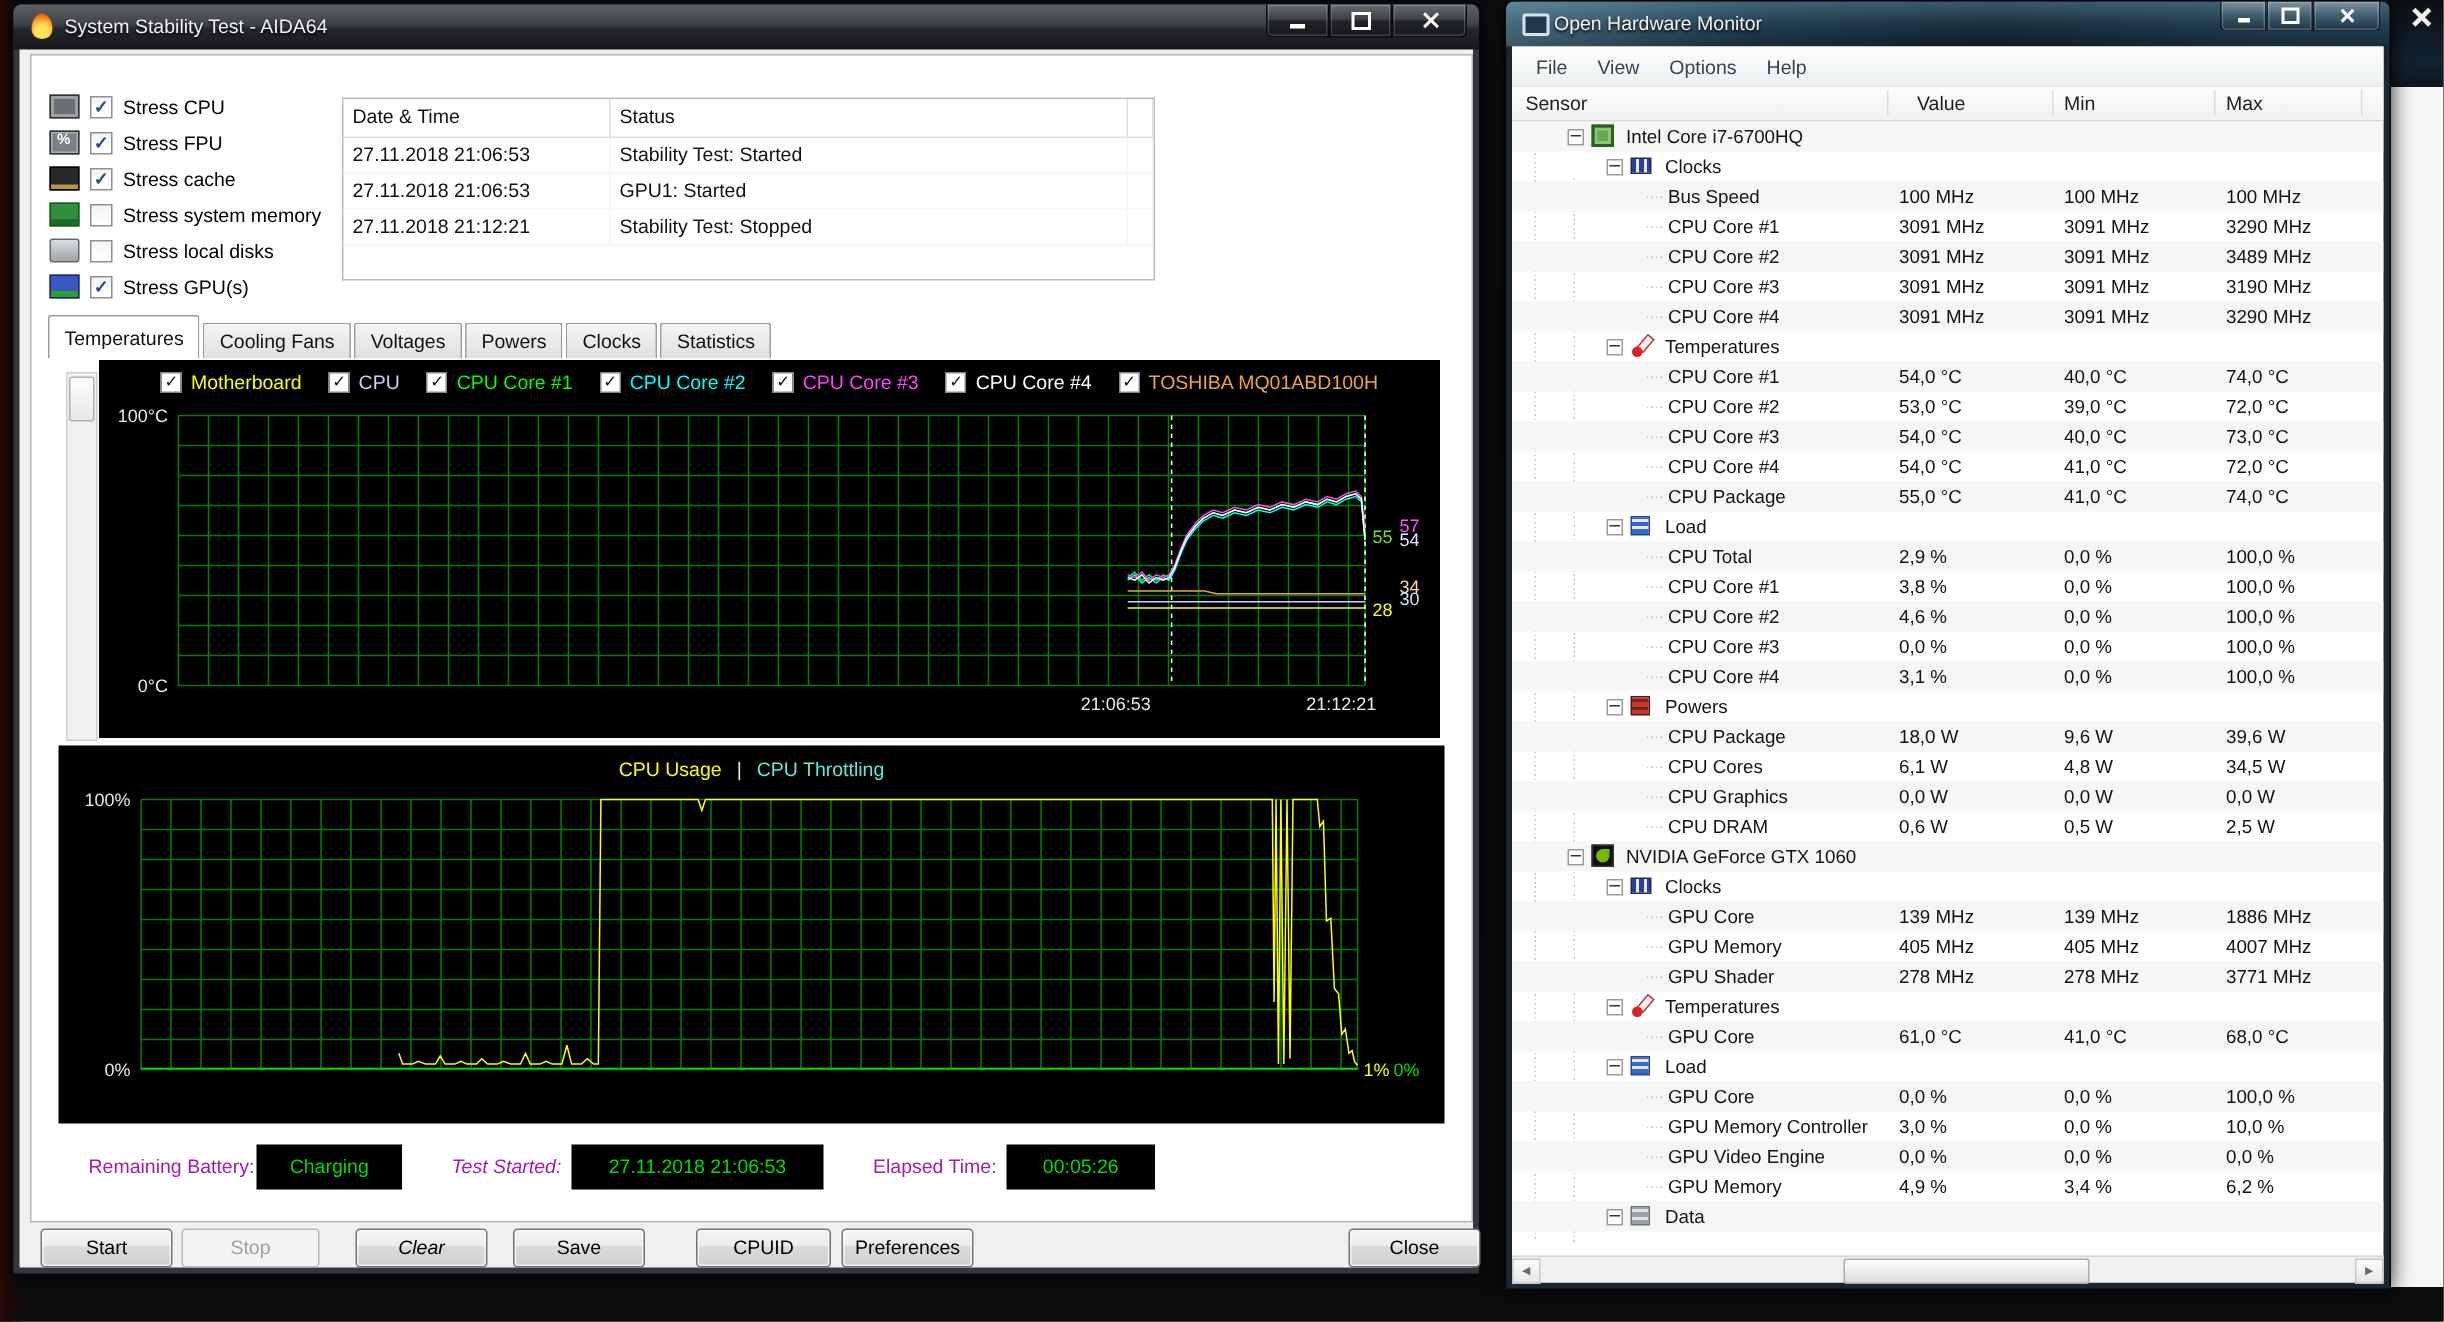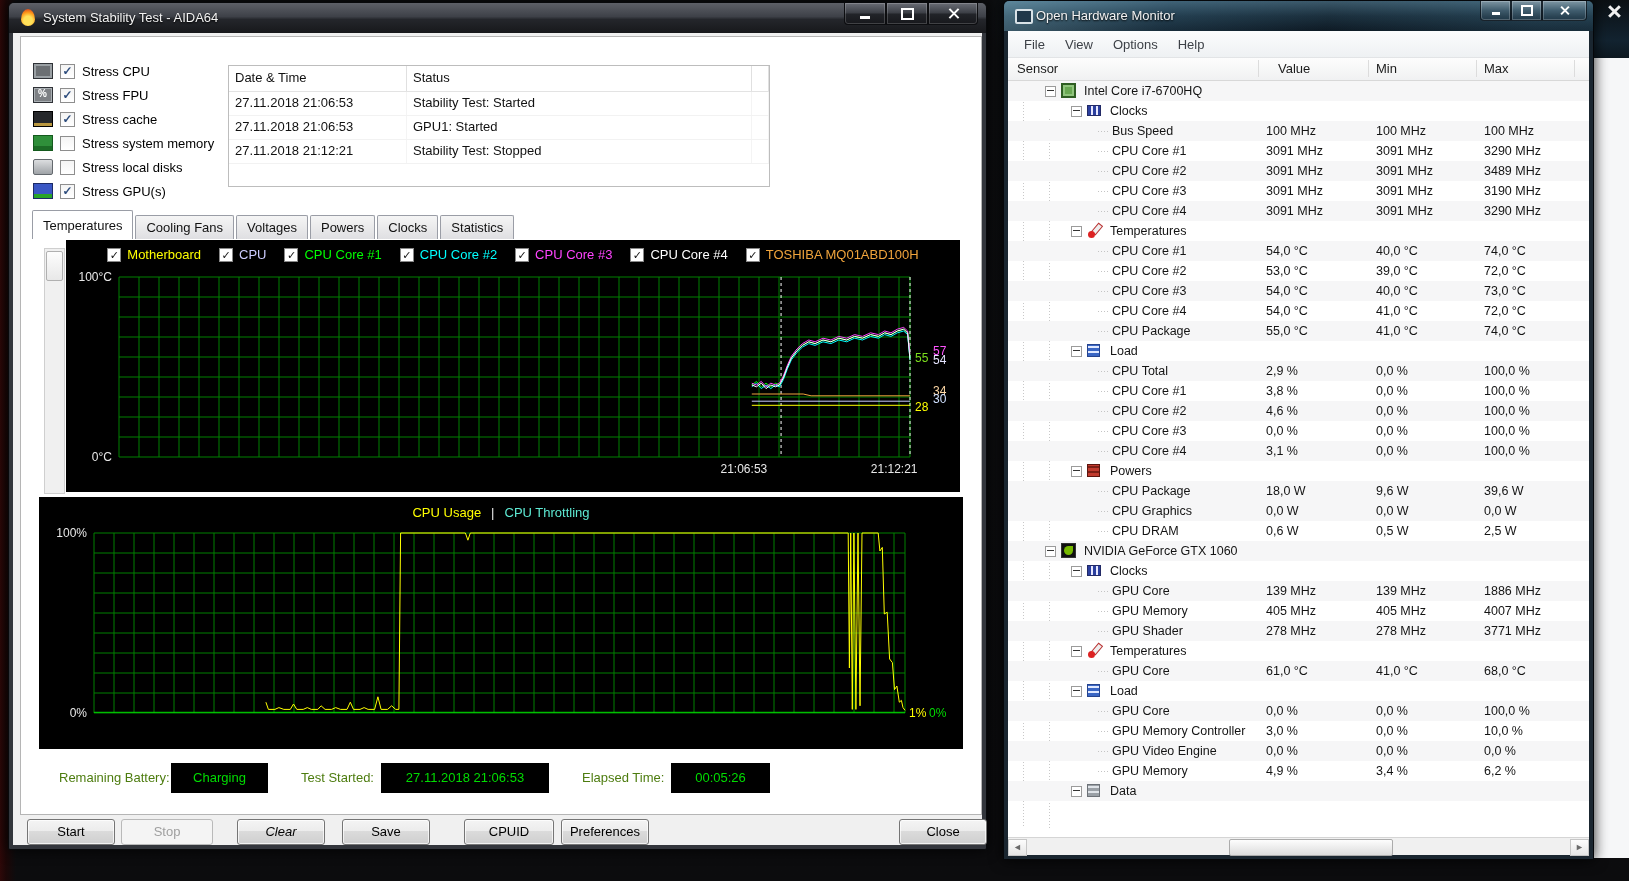--- a/index.html
+++ b/index.html
@@ -70,24 +70,24 @@
   .graph.usage{left:18px;top:460px;width:924px;height:252px;}
   .legend{position:absolute;left:0;right:0;top:7px;display:flex;justify-content:center;gap:18px;align-items:center;}
   .leg-item{display:flex;align-items:center;gap:6px;}
   .lcb{width:12px;height:12px;background:#fff;border:1px solid #888;color:#111;font-size:11px;line-height:12px;text-align:center;}
   .leg-lab{font-size:13px;white-space:nowrap;}
   .usage-title{position:absolute;left:0;right:0;top:8px;display:flex;justify-content:center;gap:10px;}
   .ut-part{font-size:13px;}
   svg{position:absolute;left:0;top:0;}
   svg text{font-family:"Liberation Sans",sans-serif;font-size:12px;}
   
-  .sr-lab{position:absolute;font-size:13px;color:#4d7c0f;top:733px;}
+  .sr-lab{position:absolute;font-size:13px;color:#a21caf;top:733px;}
   .sbox{position:absolute;top:726px;height:30px;background:#000;color:#00dc00;font-size:13px;text-align:center;line-height:30px;}
   .lab1{left:38px;} .box1{left:150px;width:97px;}
-  .lab2{left:280px;} .box2{left:360px;width:168px;}
+  .lab2{left:280px;font-style:italic;} .box2{left:360px;width:168px;}
   .lab3{left:561px;} .box3{left:650px;width:99px;}
   
   .btnrow{position:absolute;left:0;right:0;top:786px;height:26px;}
   .btn{position:absolute;top:0;height:24px;border:1px solid #757575;border-radius:3px;text-align:center;line-height:23px;font-size:13px;color:#000;
     background:linear-gradient(#f4f4f4,#ececec 45%,#dbdbdb 46%,#cfcfcf);box-shadow:inset 0 0 0 1px rgba(255,255,255,.7);}
   .btn.disabled{color:#9f9f9f;border-color:#b9b9b9;background:#f4f4f4;box-shadow:none;}
   .b0{left:14px;width:86px;} .b1{left:108px;width:90px;} .b2{left:224px;width:86px;font-style:italic;} .b3{left:329px;width:86px;}
   .b4{left:451px;width:88px;} .b5{left:548px;width:86px;} .b6{left:886px;width:86px;}
   
   .ohm{left:1003px;top:0;width:589px;height:858px;background:#1a2630;border:1px solid #05070a;border-radius:6px 6px 0 0;}
@@ -600,20 +600,27 @@
             <span class="ti powers-icon" style="left: 79px;"></span>
             <span class="tlabel" style="left: 102px;">Powers</span>
           </div>
           <div class="trow odd">
             <span class="stub"></span>
             <span class="tlabel" style="left: 104px;">CPU Package</span>
             <span class="tval v">18,0 W</span>
             <span class="tval m">9,6 W</span>
             <span class="tval x">39,6 W</span>
           </div>
+          <div class="trow even">
+            <span class="stub"></span>
+            <span class="tlabel" style="left: 104px;">CPU Cores</span>
+            <span class="tval v">6,1 W</span>
+            <span class="tval m">4,8 W</span>
+            <span class="tval x">34,5 W</span>
+          </div>
           <div class="trow odd">
             <span class="stub"></span>
             <span class="tlabel" style="left: 104px;">CPU Graphics</span>
             <span class="tval v">0,0 W</span>
             <span class="tval m">0,0 W</span>
             <span class="tval x">0,0 W</span>
           </div>
           <div class="trow even">
             <span class="stub"></span>
             <span class="tlabel" style="left: 104px;">CPU DRAM</span>

